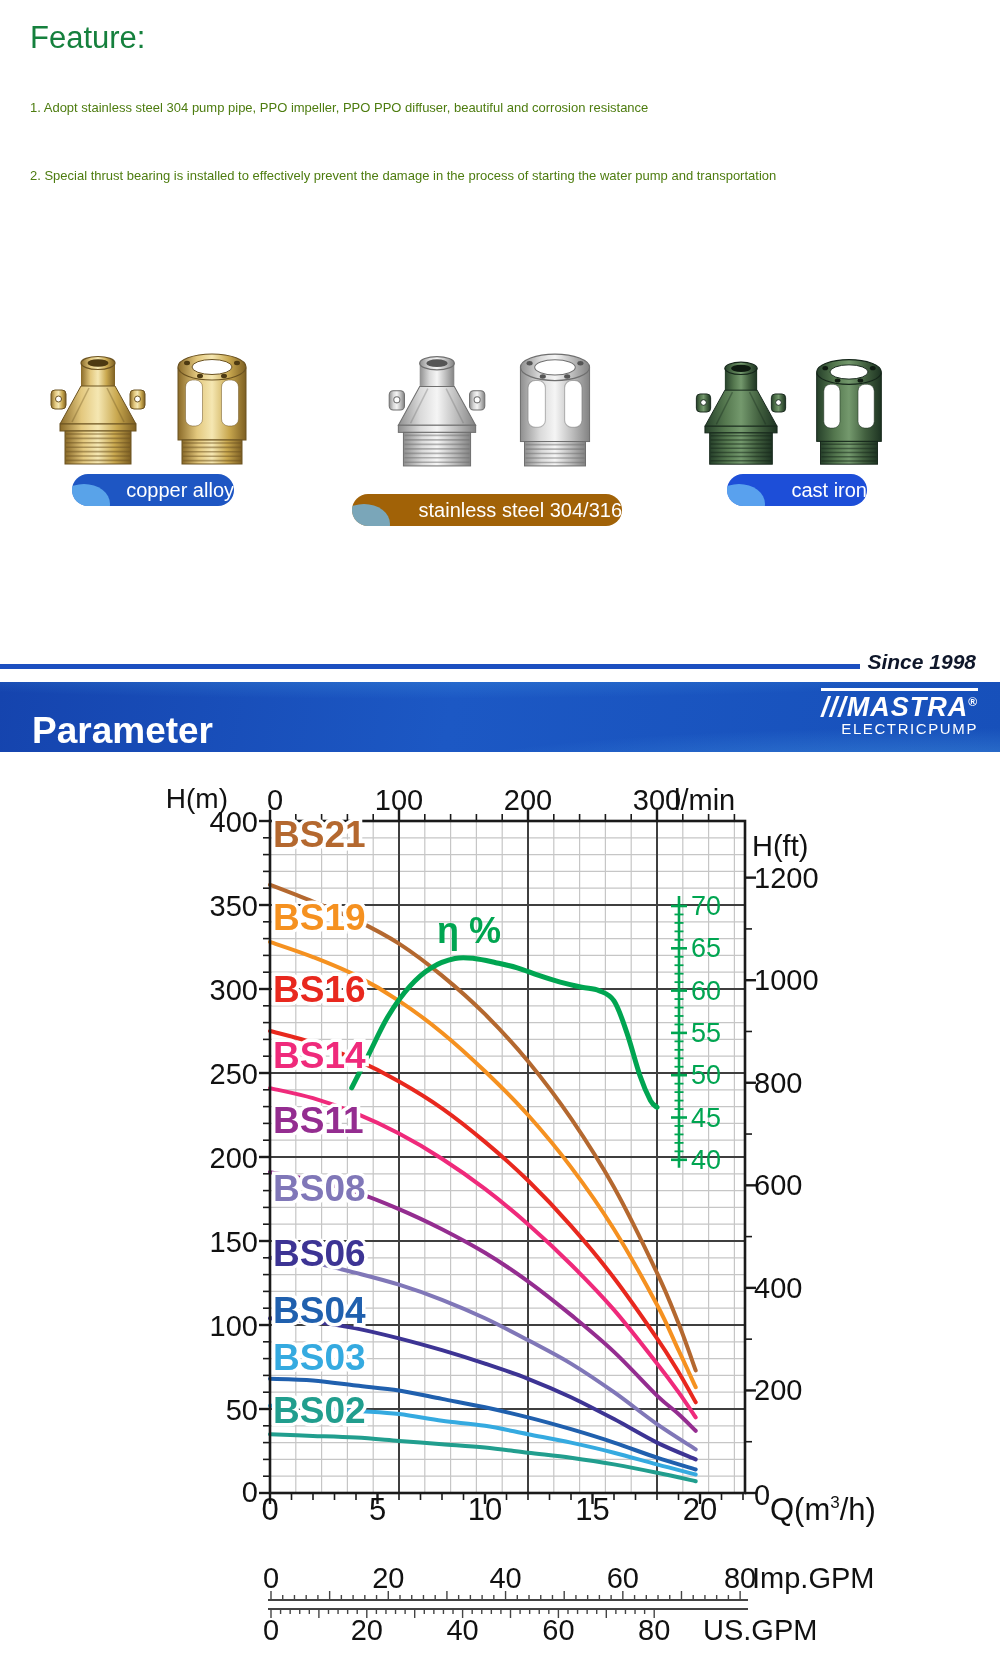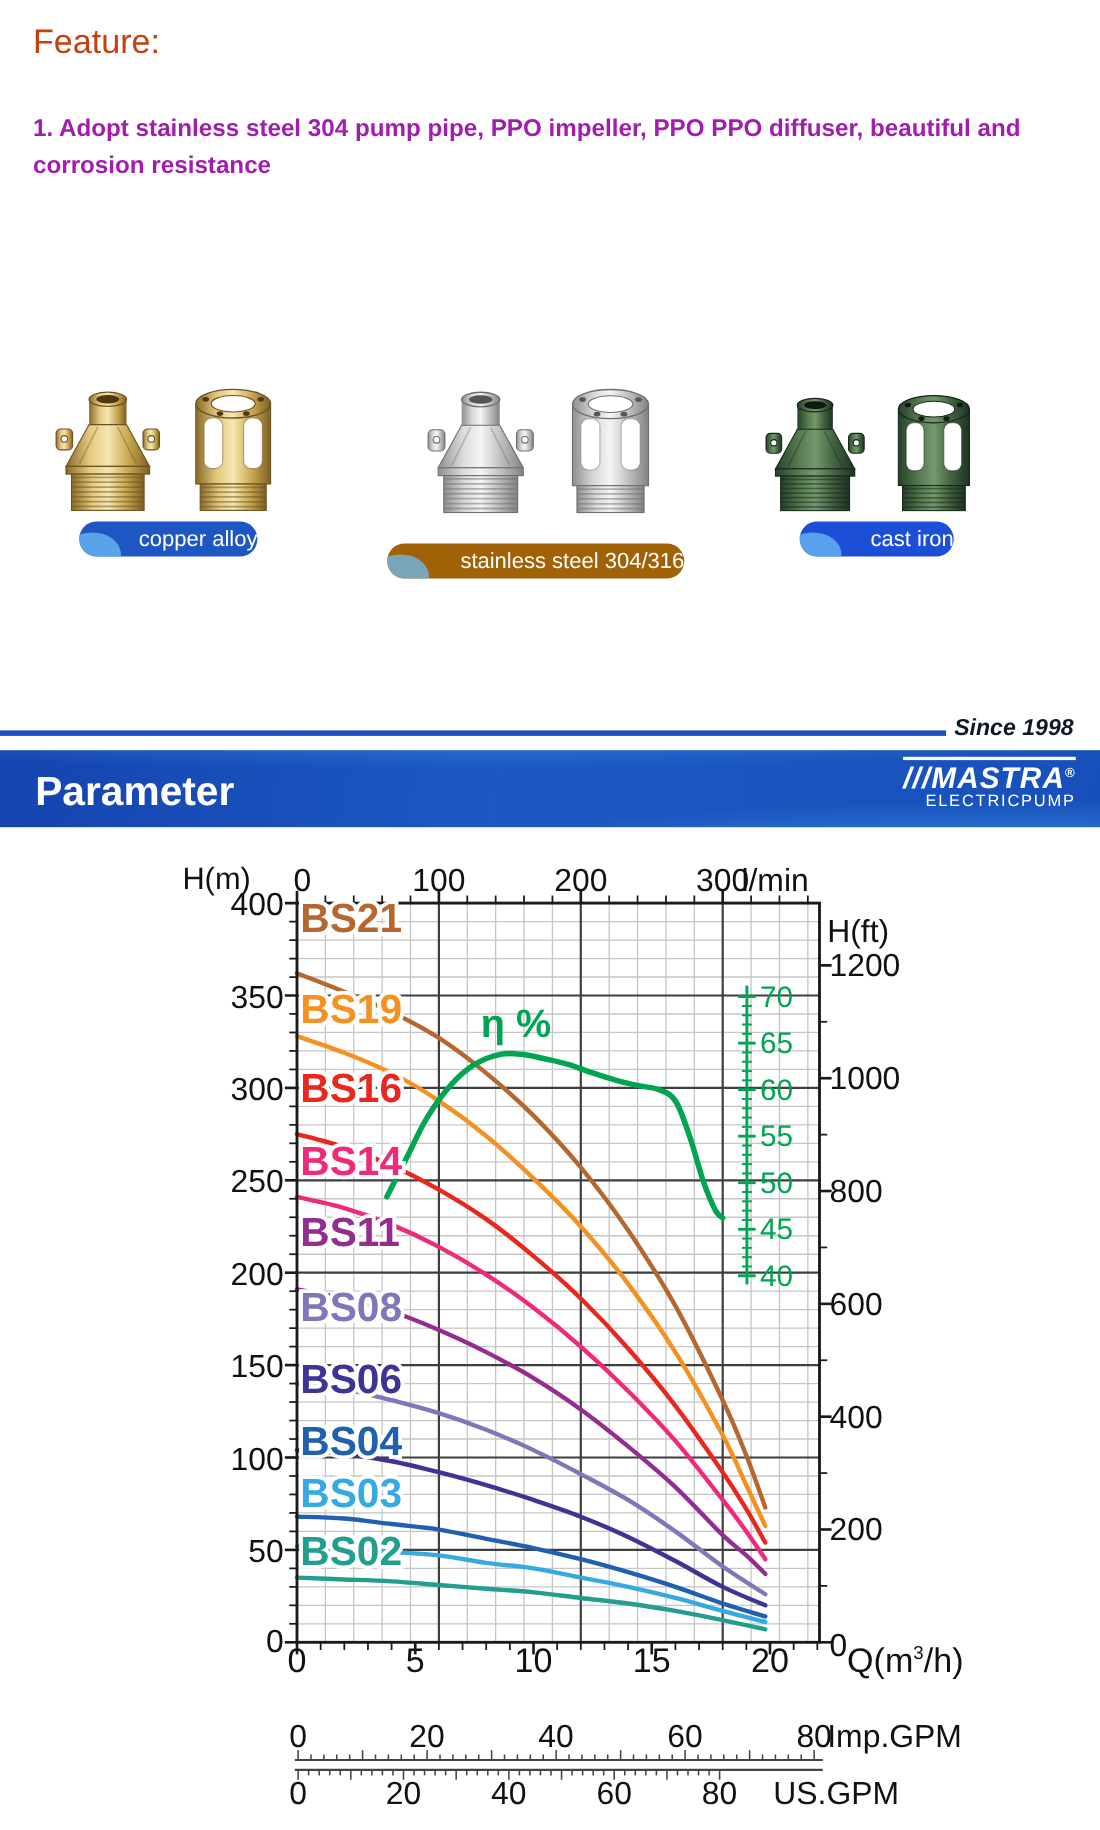--- a/index.html
+++ b/index.html
@@ -1,20 +1,20 @@
 <!DOCTYPE html>
 <html><head>
 <meta charset="utf-8">
 <style>
   html,body{margin:0;padding:0;background:#ffffff;font-family:"Liberation Sans",sans-serif;}
   #page{position:relative;width:1000px;height:1664px;background:#fff;overflow:hidden;}
 
   
-  .feature-title{position:absolute;left:30px;top:20px;font-size:31px;color:#c2410c;font-weight:500;}
-  .feature-item{position:absolute;left:30px;width:910px;font-size:22px;line-height:33px;color:#a21caf;font-weight:bold;}
+  .feature-title{position:absolute;left:30px;top:20px;font-size:31px;color:#15803d;font-weight:500;}
+  .feature-item{position:absolute;left:30px;width:910px;font-size:13px;line-height:33px;color:#4d7c0f;}
   .fi-0{top:78px;}
   .fi-1{top:146px;}
   .fi-2{top:222px;}
 
   
   .product{position:absolute;display:flex;gap:10px;align-items:flex-end;}
   .p-copper{left:46px;top:346px;}
   .p-steel{left:383px;top:346px;}
   .p-iron{left:692px;top:352px;}
   .pill{position:absolute;top:474px;height:32px;border-radius:17px;color:#fff;
@@ -28,38 +28,39 @@
   .pill-2{left:727px;width:140px;}
 
   
   .blue-rule{position:absolute;left:0;top:664px;width:860px;height:5px;background:#1c4fc0;}
   .since{position:absolute;right:24px;top:650px;font-size:21px;font-weight:700;font-style:italic;color:#0f172a;}
   .banner{position:absolute;left:0;top:682px;width:1000px;height:70px;
      background:
        radial-gradient(120% 95% at 40% -35%, rgba(72,162,232,.60), rgba(72,162,232,0) 62%),
        radial-gradient(90% 120% at 94% 135%, rgba(86,175,238,.55), rgba(86,175,238,0) 58%),
        linear-gradient(100deg,#1544ae 0%,#1c58c4 45%,#1750ba 100%);}
-  .banner-title{position:absolute;left:32px;top:17px;font-size:37px;font-weight:700;color:#fff;}
+  .banner-title{position:absolute;left:32px;top:28px;font-size:37px;font-weight:700;color:#fff;}
   .logo{position:absolute;right:22px;top:6px;text-align:right;color:#fff;line-height:1.05;}
   .logo-main{font-size:27px;font-weight:800;font-style:italic;letter-spacing:1px;
              border-top:3px solid #fff;padding-top:2px;}
   .logo-reg{font-size:12px;vertical-align:super;font-style:normal;}
   .logo-sub{font-size:15px;font-weight:400;letter-spacing:1.6px;}
 
   
   #chart-svg{position:absolute;left:0;top:750px;}
   #chart-svg text{font-family:"Liberation Sans",sans-serif;}
 </style>
 </head>
 <body>
 
 <div id="page">
 
   <div class="feature-title">Feature:</div>
   <p class="feature-item fi-0">1. Adopt  stainless steel 304 pump pipe, PPO impeller, PPO PPO diffuser, beautiful and corrosion resistance</p>
+  <p class="feature-item fi-1">2. Special thrust bearing is installed to effectively prevent the damage in the process of starting the water pump and transportation</p>
 
   <div class="product p-copper">
     <svg width="104" height="118" viewBox="0 0 100 118">
         <linearGradient id="gcoppera" x1="0" y1="0" x2="1" y2="0">
     <stop offset="0" stop-color="#8a6a28"></stop>
           <stop offset=".28" stop-color="#e3c87e"></stop>
     <stop offset=".5" stop-color="#f5e7b2"></stop>
           <stop offset=".75" stop-color="#c9a84f"></stop>
     <stop offset="1" stop-color="#7d5f22"></stop>
         </linearGradient>

